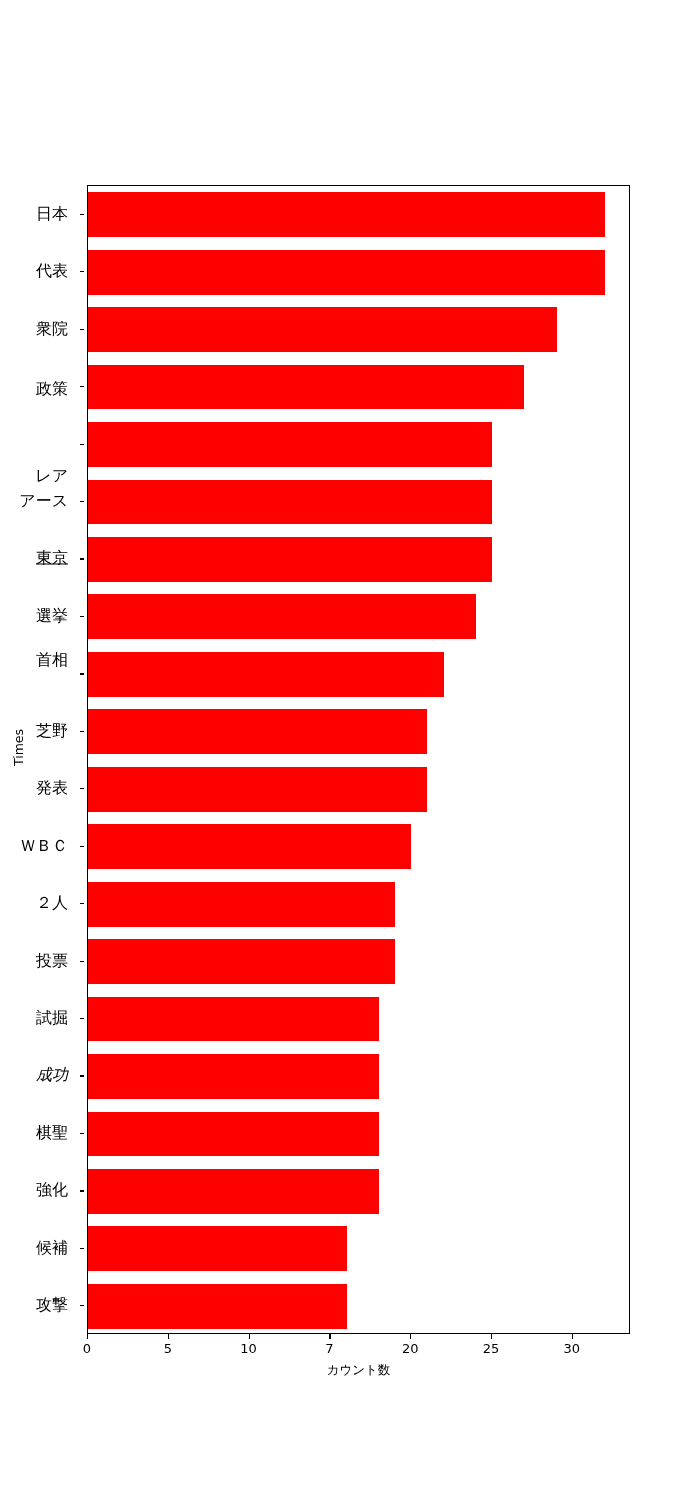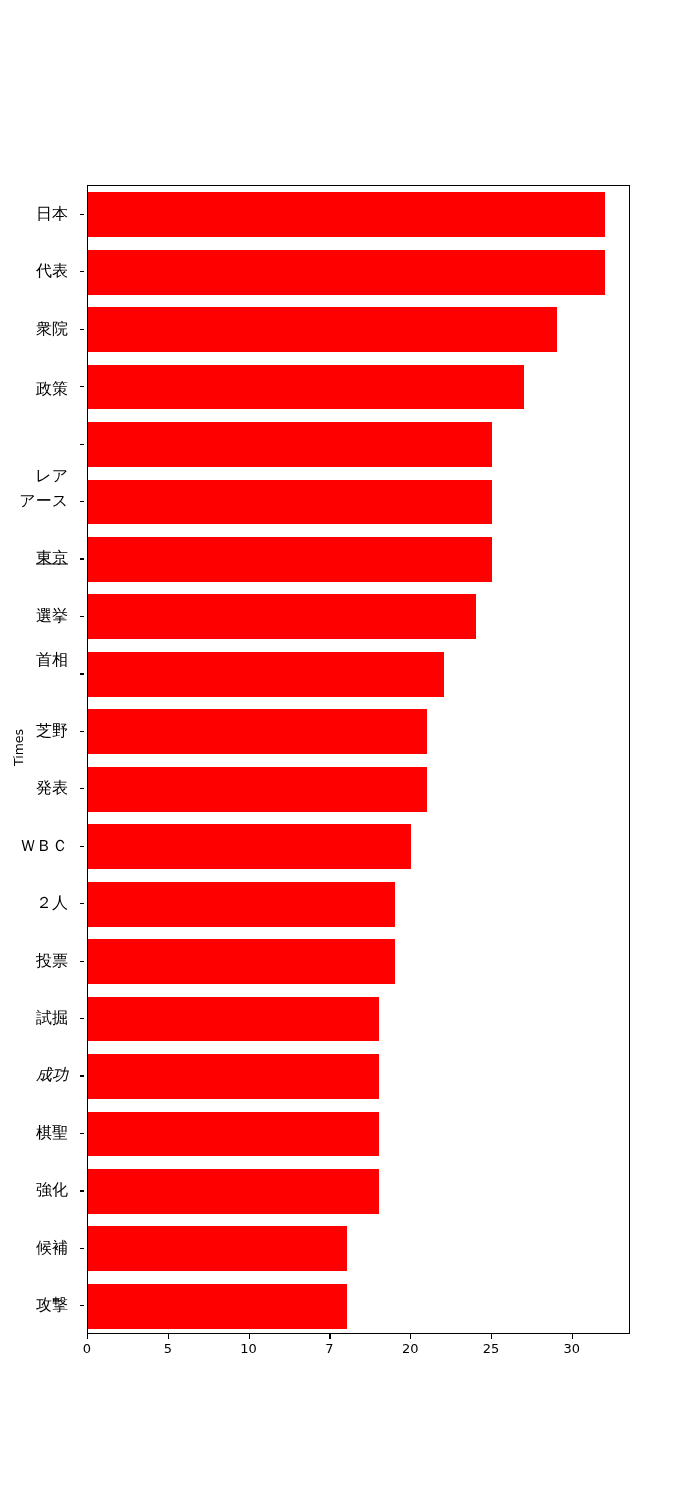--- a/index.html
+++ b/index.html
@@ -220,14 +220,15 @@
       <div class="x-tick-mark" style="left: 329.411px;"></div>
       <div class="x-tick-label" style="left: 329.411px;">7</div>
       <div class="x-tick-mark" style="left: 410.214px;"></div>
       <div class="x-tick-label" style="left: 410.214px;">20</div>
       <div class="x-tick-mark" style="left: 491.018px;"></div>
       <div class="x-tick-label" style="left: 491.018px;">25</div>
       <div class="x-tick-mark" style="left: 571.821px;"></div>
       <div class="x-tick-label" style="left: 571.821px;">30</div>
     </div>
 
+  <div id="x-axis-label">カウント数</div>
 
 </div>
 
 </body></html>

